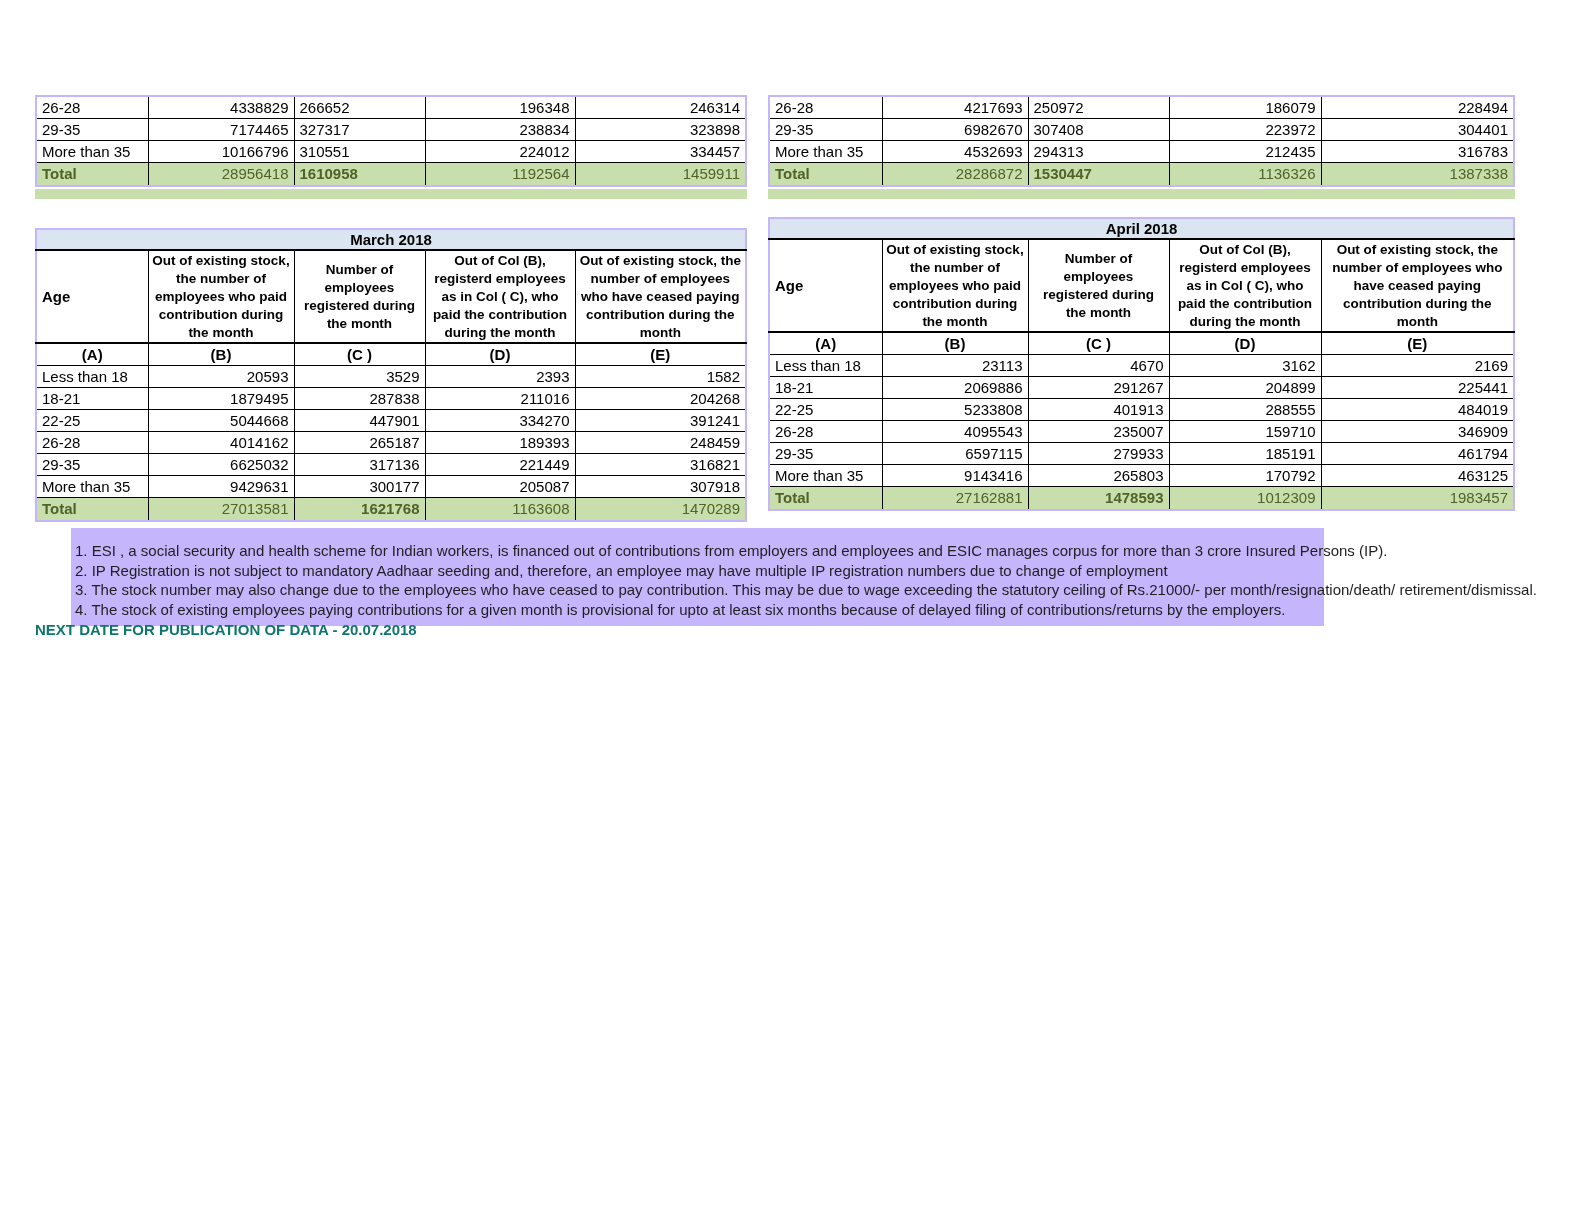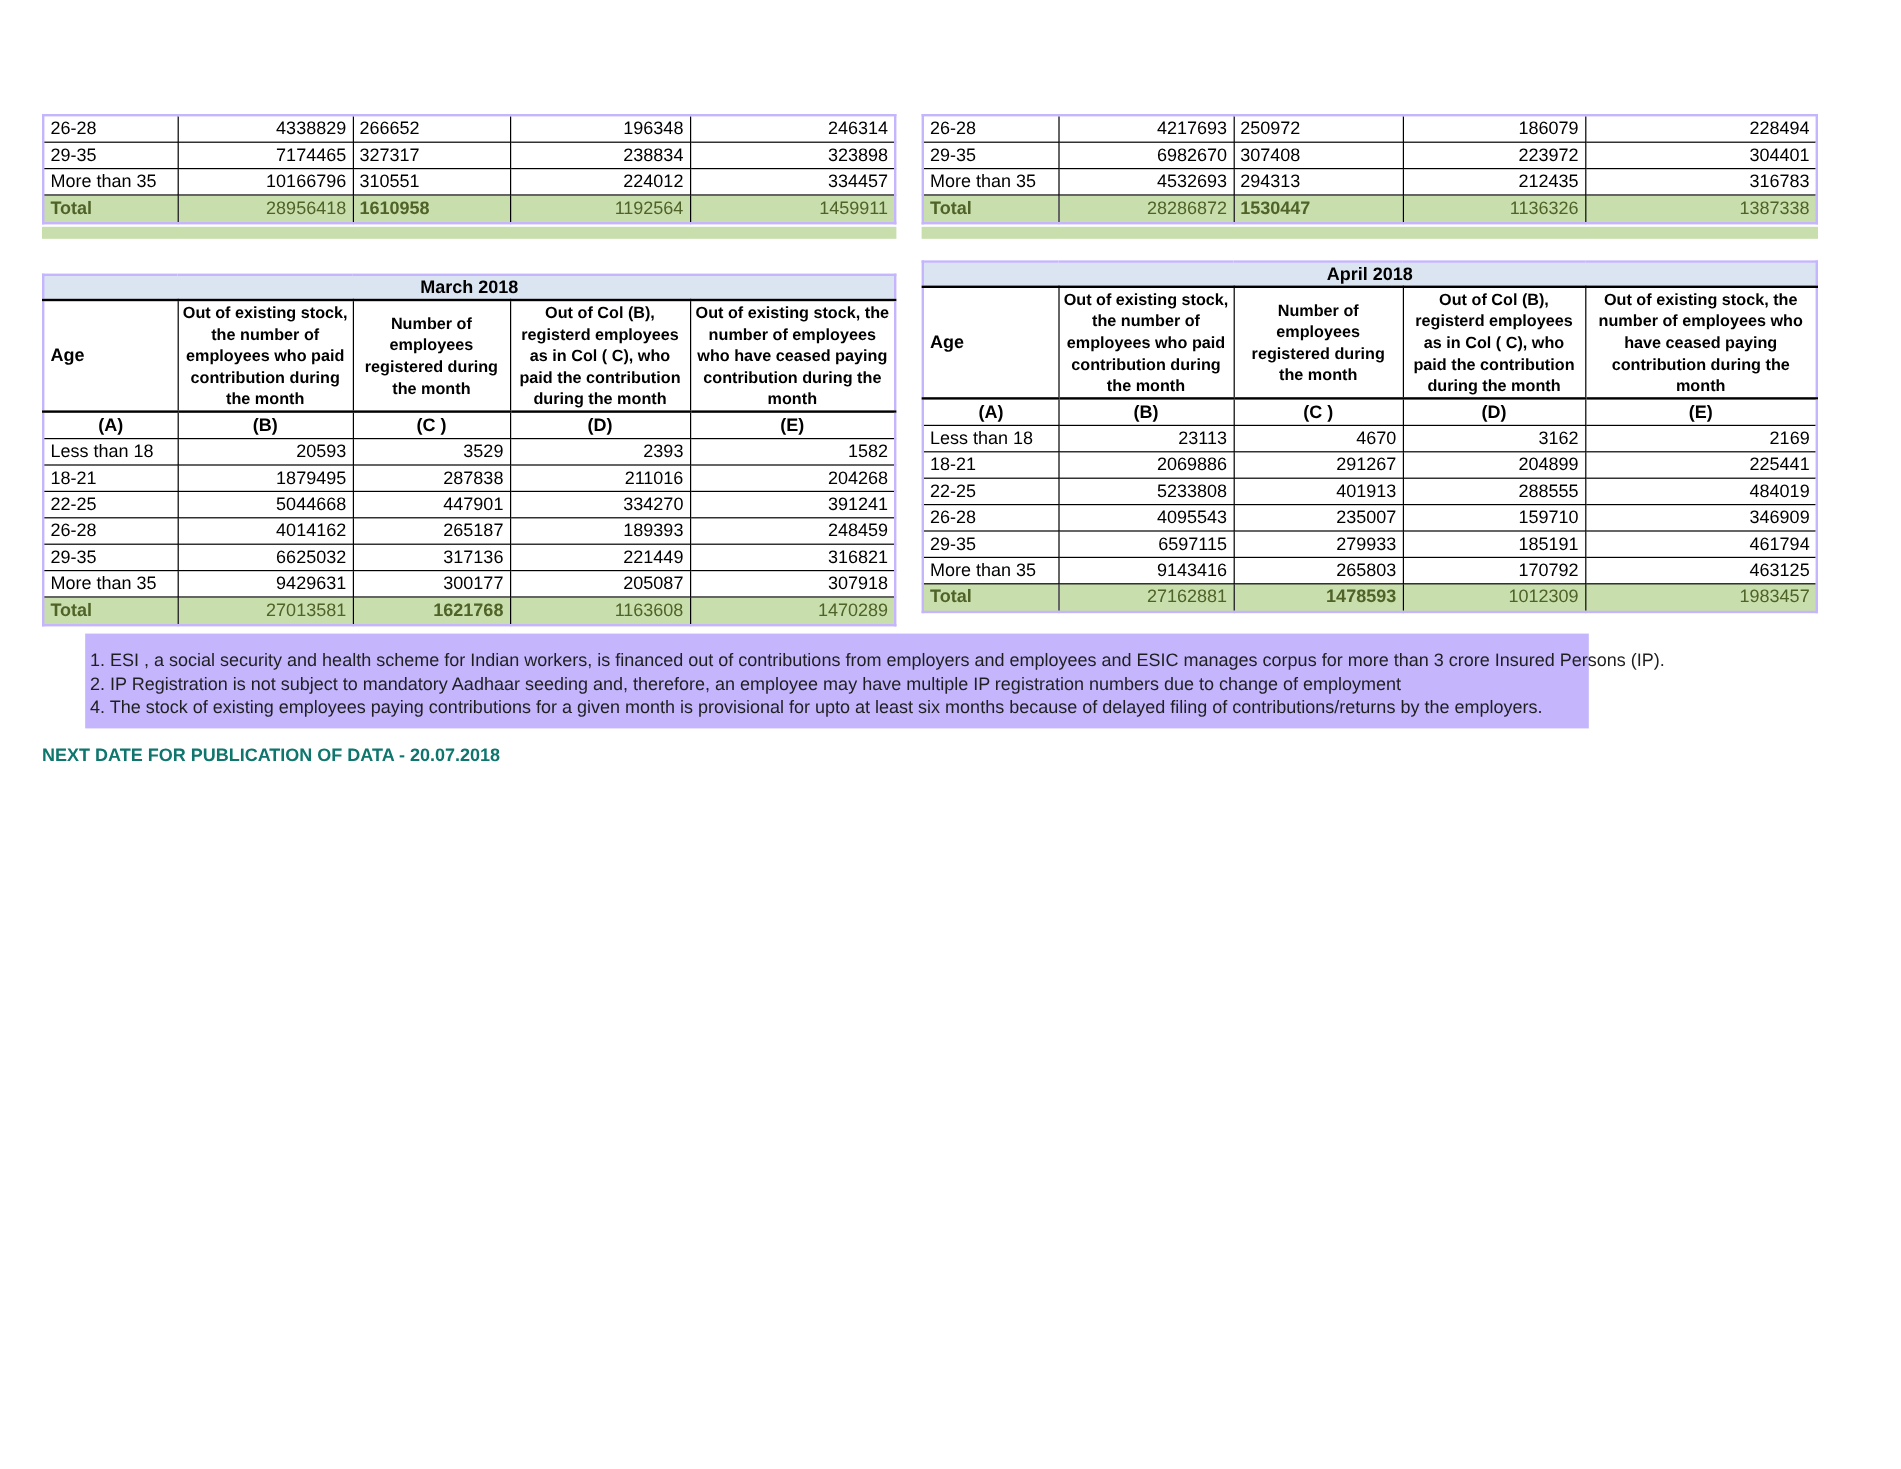--- a/index.html
+++ b/index.html
@@ -276,16 +276,17 @@
     <td class="num cbold">1478593</td>
     <td class="num">1012309</td>
     <td class="num">1983457</td>
   </tr>
 </tbody>
   </table>
 
 <div class="notes">
   <div>1. ESI , a social security and health scheme for Indian workers, is financed out of contributions from employers and employees and ESIC manages corpus for more than 3 crore Insured Persons (IP).</div>
   <div>2. IP Registration is not subject to mandatory Aadhaar seeding and, therefore, an employee may have multiple IP registration numbers due to change of employment</div>
+  <div>3. The stock number may also change due to the employees who have ceased to pay contribution. This may  be due to wage exceeding the statutory ceiling of  Rs.21000/- per month/resignation/death/ retirement/dismissal.</div>
   <div>4. The stock of existing employees paying contributions for a given month is provisional for upto at least six months because of delayed filing of contributions/returns by the employers.</div>
 </div>
 
 <div class="footer">NEXT DATE FOR PUBLICATION OF DATA - 20.07.2018</div>
 
 </body></html>

